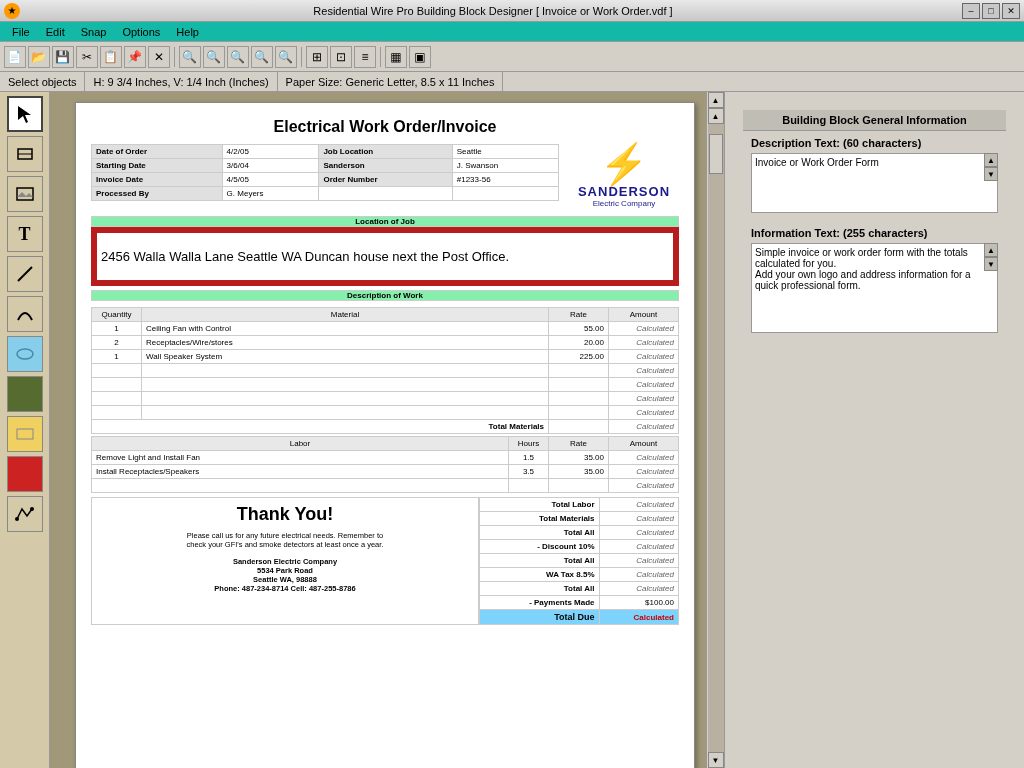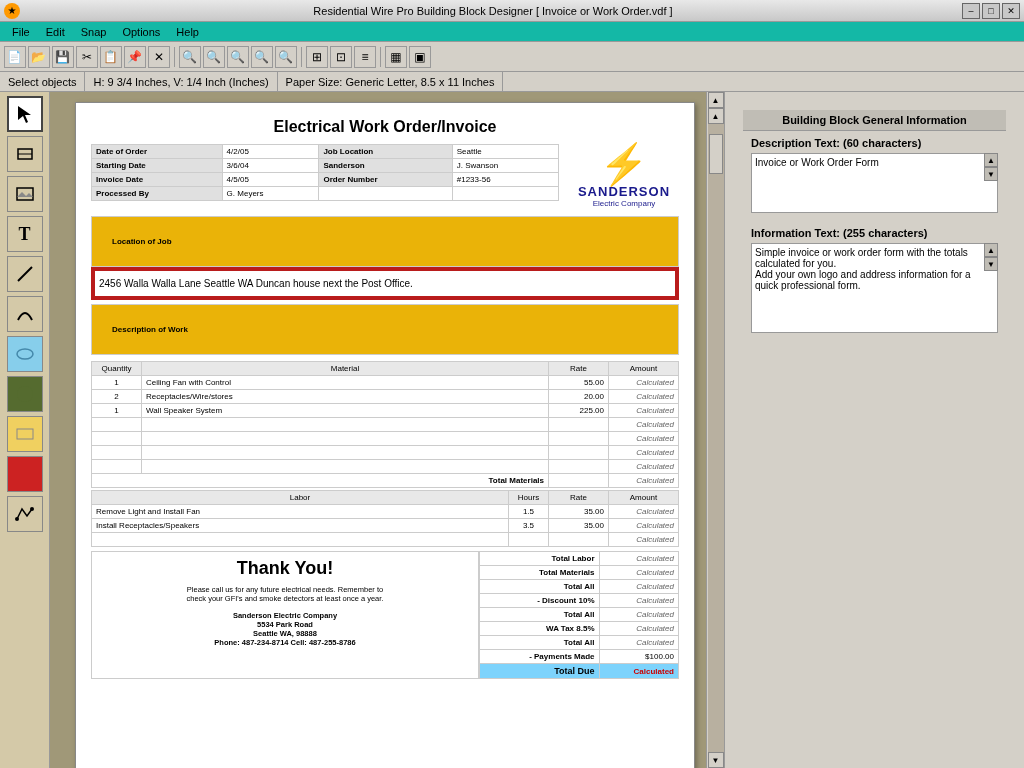--- a/index.html
+++ b/index.html
@@ -58,22 +58,22 @@
     
     .inv-title { text-align: center; font-size: 16px; font-weight: bold; margin-bottom: 8px; }
     .inv-header { display: flex; margin-bottom: 8px; }
     .inv-fields { flex: 1; }
     .inv-logo { width: 120px; text-align: center; }
     
     table.inv-table { width: 100%; border-collapse: collapse; font-size: 8px; }
     table.inv-table td { border: 1px solid #ccc; padding: 2px 4px; }
     table.inv-table th { border: 1px solid #ccc; padding: 2px 4px; background: #e8e8e8; font-weight: normal; text-align: center; }
     
-    .section-header { background: #eab308; font-weight: bold; padding: 20px; border: 1px solid #ccc; margin: 4px 0 0 0; font-size: 8px; }
-    .section-content { border: 4px solid #b91c1c; padding: 7px 4px; font-size: 10px; min-height: 20px; }
+    .section-header { background: #86efac; text-align: center; font-weight: bold; padding: 0; border: 1px solid #ccc; margin: 4px 0 0 0; font-size: 8px; }
+    .section-content { border: 6px solid #b91c1c; padding: 16px 4px; font-size: 13px; min-height: 20px; }
     
     .thank-you { font-size: 18px; font-weight: bold; text-align: center; }
     .footer-text { font-size: 7.5px; text-align: center; }
     .company-info { font-size: 7.5px; text-align: center; font-weight: bold; }
     
     .qty-col { width: 50px; }
     .rate-col { width: 60px; }
     .amt-col { width: 70px; }
     .calc-text { color: #666; font-style: italic; }
     .total-due-red { color: #cc0000; font-weight: bold; }

